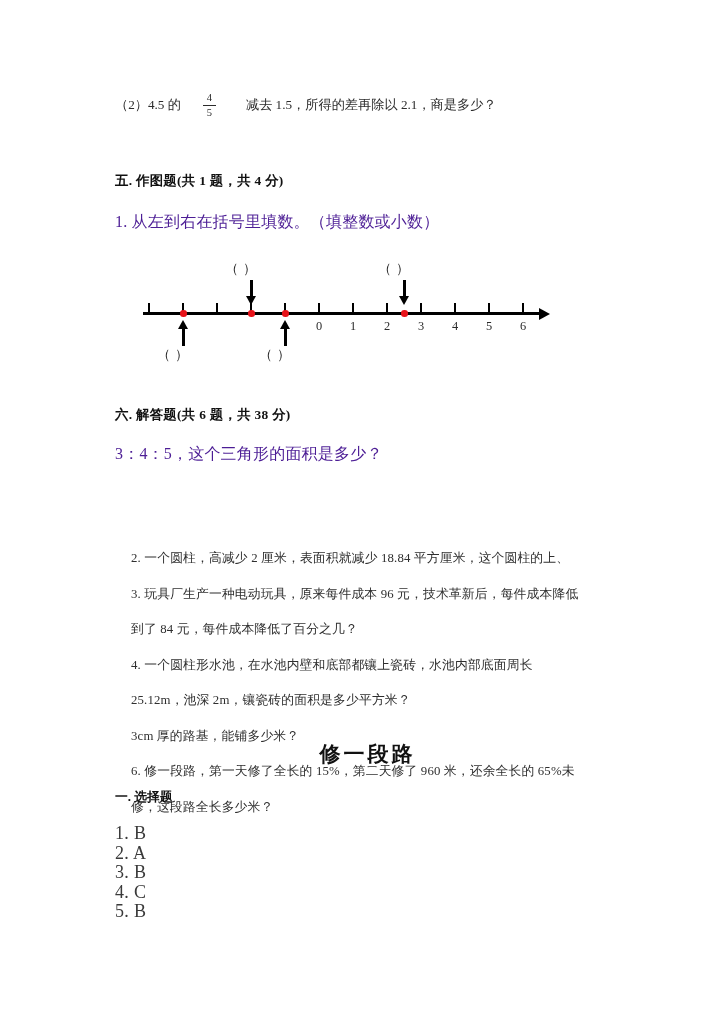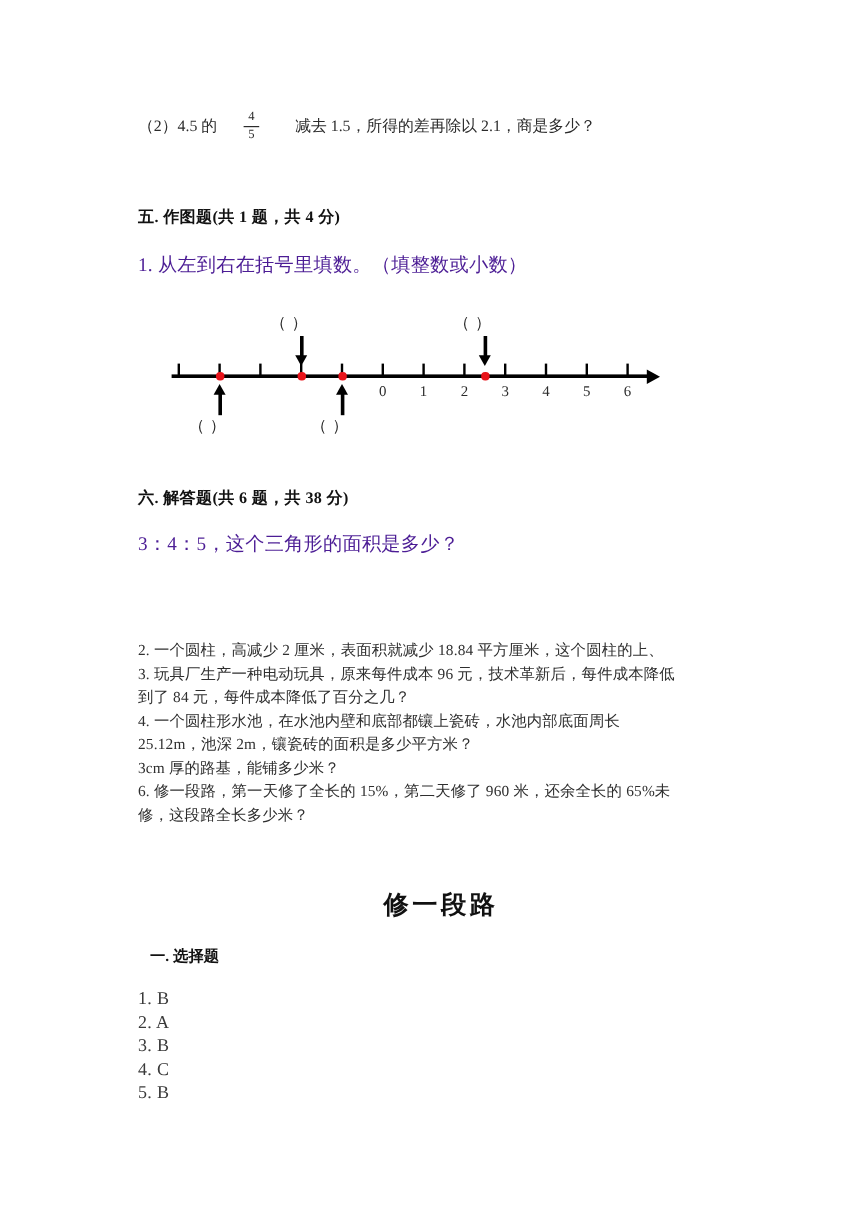--- a/index.html
+++ b/index.html
@@ -180,21 +180,21 @@
     letter-spacing: 0.5px;
     white-space: nowrap;
   }
   .blank-top { top: 2px; }
   .blank-bot { top: 88px; }
 
   
   .sec6-head { position: absolute; left: 0; top: 406px; }
   .sec6-q1   { position: absolute; left: 0; top: 444px; width: 500px; }
   .sec6-rest { position: absolute; left: 0; top: 533px; width: 505px; }
-  .sec6-rest p { margin: 0; }
+  .sec6-rest p { margin: 16px; }
   sup { font-size: 8.5px; vertical-align: super; line-height: 0; }
 
   
   .ans-title {
     position: absolute;
     left: 0;
     top: 740px;
     width: 505px;
     text-align: center;
     font-size: 21px;
@@ -203,27 +203,26 @@
     color: #111;
     font-family: "Liberation Serif", "DejaVu Serif", serif;
   }
   .ans-sec-head {
     position: absolute;
     left: 0;
     top: 789px;
     font-size: 12.8px;
     font-weight: bold;
     color: #111;
-    margin-left: 10px;
   }
   .ans-list {
     position: absolute;
     left: 0;
     top: 824px;
-    font-size: 15px;
+    font-size: 18px;
     line-height: 19.6px;
     color: #3a3a3a;
   }
   .ans-list div { letter-spacing: 0.3px; }
 </style>
 </head>
 <body>
 
 <div class="page">
   <div class="content">

